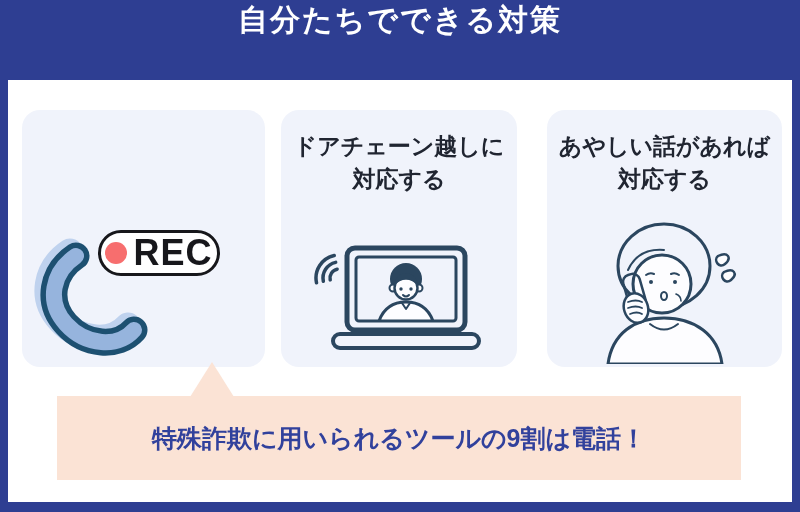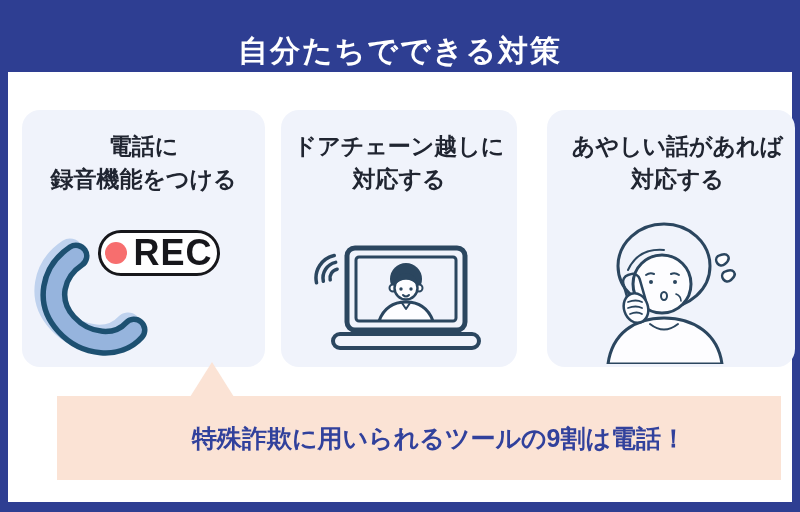--- a/index.html
+++ b/index.html
@@ -6,35 +6,35 @@
   .page{
     position:relative;width:800px;height:512px;overflow:hidden;
     background:#ffffff;
     font-family:"Liberation Sans","DejaVu Sans",sans-serif;
   }
   .edge{position:absolute;background:var(--navy,#2e3e92);}
   .edge-left{left:0;top:0;bottom:0;width:8px;}
   .edge-right{right:0;top:0;bottom:0;width:8px;}
   .edge-bottom{left:0;right:0;bottom:0;height:10px;}
   .header{
-    position:absolute;left:0;top:0;right:0;height:72px;
+    position:absolute;left:0;top:0;right:0;height:80px;
     background:var(--navy,#2e3e92);
-    display:flex;align-items:flex-end;justify-content:center;
+    display:flex;align-items:flex-start;justify-content:center;
   }
   .header h1{
     margin:0;color:#ffffff;font-size:30px;font-weight:700;letter-spacing:2px;white-space:nowrap;
   }
   .card{
     position:absolute;top:110px;height:257px;
     background:var(--card_bg,#f0f3fb);
     border-radius:18px;
   }
   .card1{left:22px;width:243px;}
   .card2{left:281px;width:236px;}
-  .card3{left:547px;width:235px;padding-left:13px;}
+  .card3{left:547px;width:235px;}
   .card-title{
     padding-top:20px;text-align:center;
     color:var(--card_text,#202531);
     font-size:23px;font-weight:700;line-height:1.45;
   }
   .card-title span{display:block;white-space:nowrap;}
   
   .rec-badge{
     position:absolute;left:76px;top:120px;width:122px;height:46px;
     background:#ffffff;border:3.5px solid var(--rec_border,#17171b);border-radius:26px;
@@ -48,21 +48,21 @@
   
   .callout-pointer{
     position:absolute;left:190px;top:362px;width:0;height:0;
     border-left:22px solid transparent;border-right:22px solid transparent;
     border-bottom:35px solid var(--callout_bg,#fbe3d5);
   }
   .callout{
     position:absolute;left:57px;top:396px;width:684px;height:84px;
     background:var(--callout_bg,#fbe3d5);
     display:flex;align-items:center;justify-content:center;
-    color:var(--callout_text,#31419c);font-size:25px;font-weight:700;line-height:1.55;padding-left:40px;
+    color:var(--callout_text,#31419c);font-size:25px;font-weight:700;line-height:1.55;
   }
   .callout div{white-space:nowrap;}
   
   .nvs{stroke:var(--illus_navy,#2b465f);fill:none;stroke-linecap:round;stroke-linejoin:round;}
   .nvf{fill:var(--illus_navy,#2b465f);}
   .whf{fill:#fdfdff;}
 </style>
 </head>
 <body>
 
@@ -70,24 +70,20 @@
 
   <div class="edge edge-left"></div>
   <div class="edge edge-right"></div>
   <div class="edge edge-bottom"></div>
 
   <div class="header">
     <h1>自分たちでできる対策</h1>
   </div>
 
   <div class="card card1">
-    <div class="card-title">
-      <span>電話に</span>
-      <span>録音機能をつける</span>
-    </div>
     <svg class="phone-svg" width="124" height="124" viewBox="0 0 124 124">
       <path d="M44 20 C 20 36, 14 66, 34 88 C 54 110, 86 112, 102 94" stroke="var(--phone_shadow,#bfd2ee)" stroke-width="27" fill="none" stroke-linecap="round" transform="translate(-6,-4)"></path>
       <path d="M44 20 C 20 36, 14 66, 34 88 C 54 110, 86 112, 102 94" stroke="var(--phone_outline,#1d5071)" stroke-width="27" fill="none" stroke-linecap="round"></path>
       <path d="M44 20 C 20 36, 14 66, 34 88 C 54 110, 86 112, 102 94" stroke="var(--phone_blue,#96b4dd)" stroke-width="16" fill="none" stroke-linecap="round"></path>
     </svg>
     <div class="rec-badge">
       <div class="rec-dot"></div>
       <div class="rec-text">REC</div>
     </div>
   </div>

